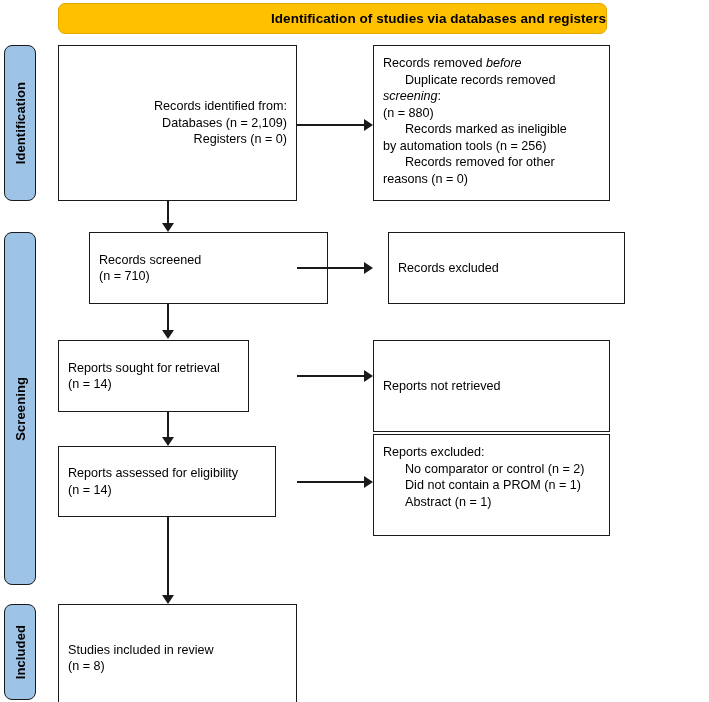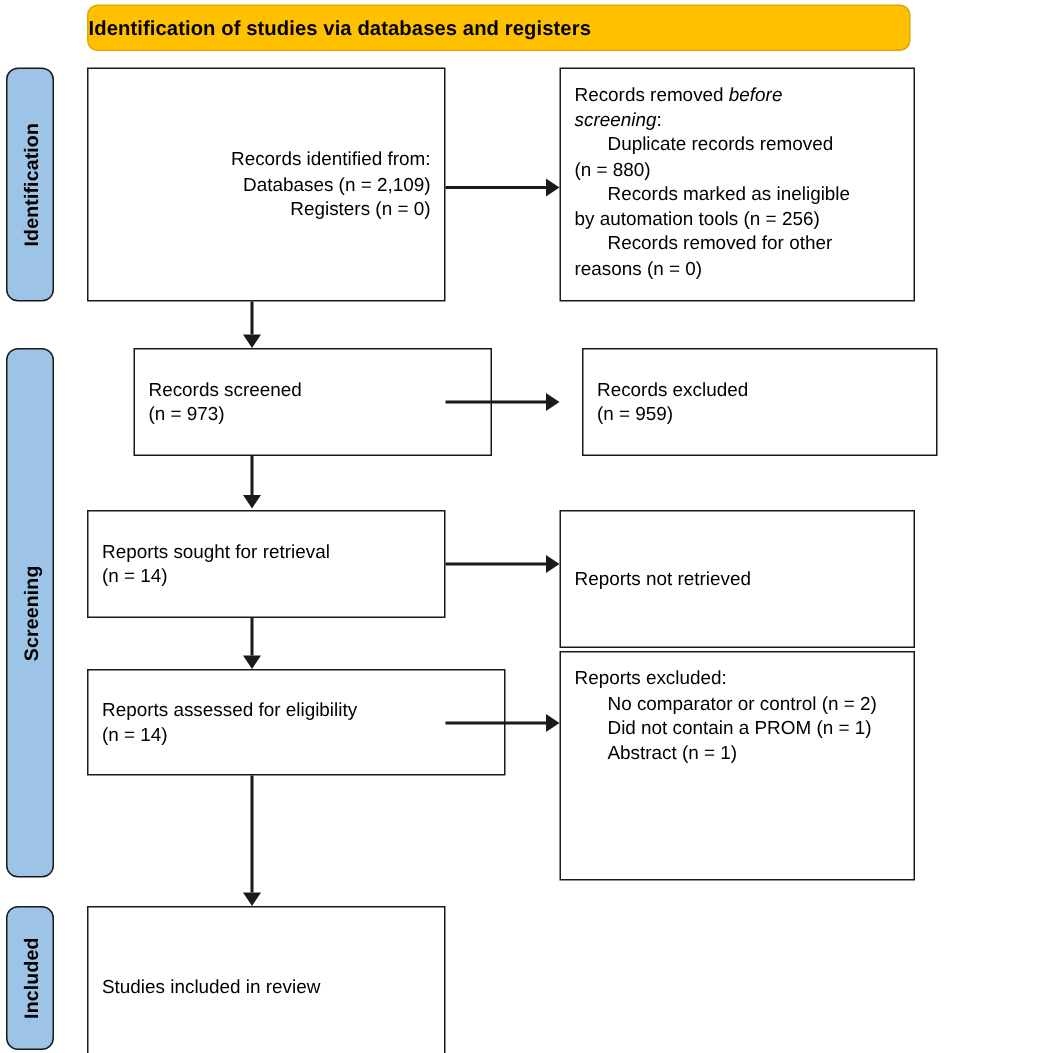--- a/index.html
+++ b/index.html
@@ -22,21 +22,21 @@
     left: 58px;
     top: 3px;
     width: 549px;
     height: 31px;
     background: #FFC000;
     border: 1px solid #e3a600;
     border-radius: 7px;
     box-sizing: border-box;
     display: flex;
     align-items: center;
-    justify-content: flex-start;
+    justify-content: flex-end;
   }
   .banner-text {
     font-size: 13.5px;
     font-weight: bold;
     color: #000000;
     letter-spacing: 0.05px;
     white-space: nowrap;
   }
 
   
@@ -132,81 +132,81 @@
   </div>
 
   <div class="box" style="left:58px; top:45px; width:239px; height:156px;align-items:flex-end;">
     <div class="line">Records identified from:</div>
     <div class="line indent">Databases (n = 2,109)</div>
     <div class="line indent">Registers (n = 0)</div>
   </div>
 
   <div class="box top-align" style="left:373px; top:45px; width:237px; height:156px;">
     <div class="line"><span>Records removed </span><span class="ital">before</span></div>
+    <div class="line indent">Duplicate records removed</div>
     <div class="line"><span class="ital">screening</span><span>:</span></div>
-    <div class="line indent">Duplicate records removed</div>
     <div class="line">(n = 880)</div>
     <div class="line indent">Records marked as ineligible</div>
     <div class="line">by automation tools (n = 256)</div>
     <div class="line indent">Records removed for other</div>
     <div class="line">reasons (n = 0)</div>
   </div>
 
   <div class="hline" style="left:297px; top:124px; width:67px;"></div>
   <div class="arrow-right" style="left:364px; top:119px;"></div>
 
   <div class="vline" style="left:167px; top:201px; height:22px;"></div>
   <div class="arrow-down" style="left:162px; top:223px;"></div>
 
   <div class="box" style="left:58px; top:232px; width:239px; height:72px;margin-left:31px;">
     <div class="line">Records screened</div>
-    <div class="line">(n = 973)</div>
+    <div class="line">(n = 710)</div>
   </div>
 
   <div class="box" style="left:373px; top:232px; width:237px; height:72px;margin-left:15px;">
     <div class="line">Records excluded</div>
-    <div class="line">(n = 959)</div>
   </div>
 
   <div class="hline" style="left:297px; top:267px; width:67px;"></div>
   <div class="arrow-right" style="left:364px; top:262px;"></div>
 
   <div class="vline" style="left:167px; top:304px; height:26px;"></div>
   <div class="arrow-down" style="left:162px; top:330px;"></div>
 
-  <div class="box" style="left:58px; top:340px; width:239px; height:72px;">
+  <div class="box" style="left:58px; top:340px; width:191px; height:72px;">
     <div class="line">Reports sought for retrieval</div>
     <div class="line">(n = 14)</div>
   </div>
 
   <div class="box" style="left:373px; top:340px; width:237px; height:92px;">
     <div class="line">Reports not retrieved</div>
   </div>
 
   <div class="hline" style="left:297px; top:375px; width:67px;"></div>
   <div class="arrow-right" style="left:364px; top:370px;"></div>
 
   <div class="vline" style="left:167px; top:412px; height:25px;"></div>
   <div class="arrow-down" style="left:162px; top:437px;"></div>
 
-  <div class="box" style="left:58px; top:446px; width:279px; height:71px;">
+  <div class="box" style="left:58px; top:446px; width:218px; height:71px;">
     <div class="line">Reports assessed for eligibility</div>
     <div class="line">(n = 14)</div>
   </div>
 
-  <div class="box top-align" style="left:373px; top:434px; width:237px; height:153px;">
+  <div class="box top-align" style="left:373px; top:434px; width:237px; height:102px;">
     <div class="line">Reports excluded:</div>
     <div class="line indent">No comparator or control (n = 2)</div>
     <div class="line indent">Did not contain a PROM (n = 1)</div>
     <div class="line indent">Abstract (n = 1)</div>
   </div>
 
   <div class="hline" style="left:297px; top:481px; width:67px;"></div>
   <div class="arrow-right" style="left:364px; top:476px;"></div>
 
   <div class="vline" style="left:167px; top:517px; height:78px;"></div>
   <div class="arrow-down" style="left:162px; top:595px;"></div>
 
   <div class="box" style="left:58px; top:604px; width:239px; height:108px;">
     <div class="line">Studies included in review</div>
+    <div class="line">(n = 8)</div>
   </div>
 
 </div>
 
 </body></html>

